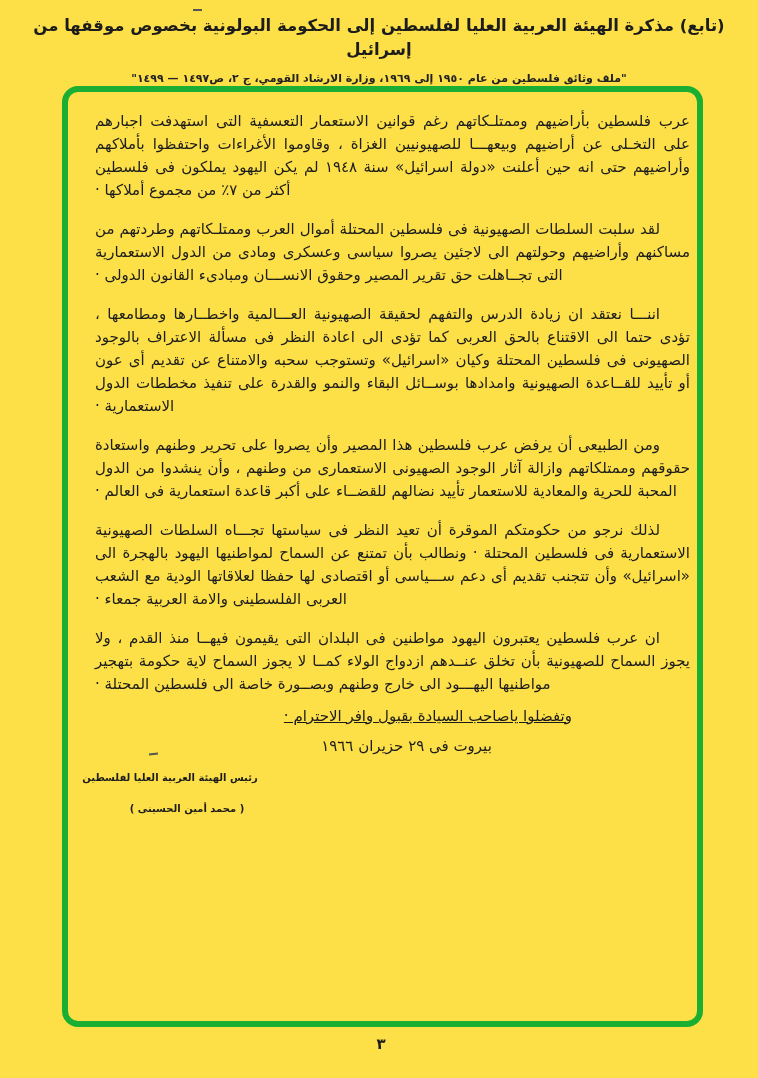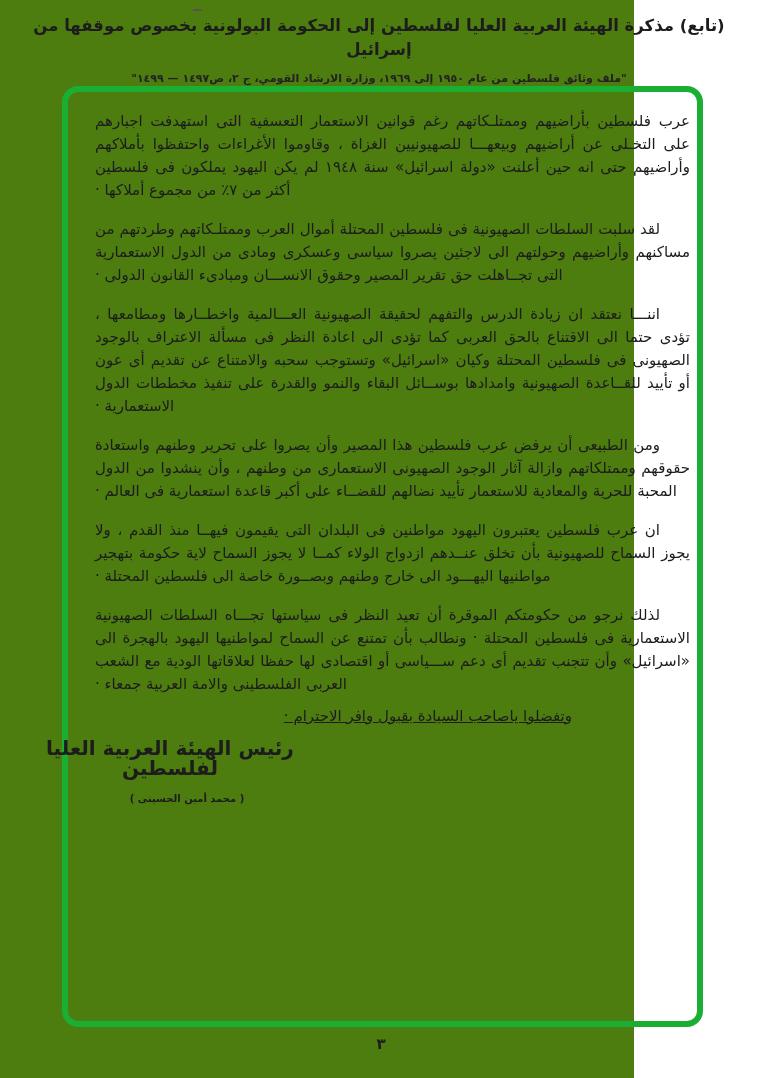--- a/index.html
+++ b/index.html
@@ -7,23 +7,23 @@
     padding: 0;
     width: 758px;
     height: 1078px;
     background: #ffffff;
     font-family: "DejaVu Sans", sans-serif;
     color: #1c1c1c;
     overflow: hidden;
   }
   .page {
     position: relative;
-    width: 634px;
+    width: 758px;
     height: 1078px;
-    background: #4d7c0f;
+    background: #fde047;
   }
   
   .doc-header {
     position: absolute;
     top: 14px;
     left: 0;
     width: 758px;
     direction: rtl;
     text-align: center;
   }
@@ -84,21 +84,21 @@
     line-height: 23px;
   }
   .signature-block {
     margin-top: 10px;
     margin-right: 395px; 
     width: 250px;
     text-align: center;
     font-weight: bold;
   }
   .signature-title {
-    font-size: 20px;
+    font-size: 10px;
     line-height: 20px;
   }
   .signature-name {
     margin-top: 11px;
     font-size: 10px;
     line-height: 20px;
     padding-left: 34px;
   }
   
   .page-number {
@@ -131,25 +131,26 @@
     <div class="doc-source">"ملف وثائق فلسطين من عام ١٩٥٠ إلى ١٩٦٩، وزارة الارشاد القومي، ج ٢، ص١٤٩٧ — ١٤٩٩"</div>
   </div>
 
   <div class="green-frame"></div>
 
   <div class="doc-body">
     <p>عرب فلسطين بأراضيهم وممتلـكاتهم رغم قوانين الاستعمار التعسفية التى استهدفت اجبارهم على التخـلى عن أراضيهم وبيعهـــا للصهيونيين الغزاة ، وقاوموا الأغراءات واحتفظوا بأملاكهم وأراضيهم حتى انه حين أعلنت «دولة اسرائيل» سنة ١٩٤٨ لم يكن اليهود يملكون فى فلسطين أكثر من ٧٪ من مجموع أملاكها ·</p>
     <p class="indent">لقد سلبت السلطات الصهيونية فى فلسطين المحتلة أموال العرب وممتلـكاتهم وطردتهم من مساكنهم وأراضيهم وحولتهم الى لاجئين يصروا سياسى وعسكرى ومادى من الدول الاستعمارية التى تجــاهلت حق تقرير المصير وحقوق الانســـان ومبادىء القانون الدولى ·</p>
     <p class="indent">اننـــا نعتقد ان زيادة الدرس والتفهم لحقيقة الصهيونية العـــالمية واخطــارها ومطامعها ، تؤدى حتما الى الاقتناع بالحق العربى كما تؤدى الى اعادة النظر فى مسألة الاعتراف بالوجود الصهيونى فى فلسطين المحتلة وكيان «اسرائيل» وتستوجب سحبه والامتناع عن تقديم أى عون أو تأييد للقــاعدة الصهيونية وامدادها بوســائل البقاء والنمو والقدرة على تنفيذ مخططات الدول الاستعمارية ·</p>
     <p class="indent">ومن الطبيعى أن يرفض عرب فلسطين هذا المصير وأن يصروا على تحرير وطنهم واستعادة حقوقهم وممتلكاتهم وازالة آثار الوجود الصهيونى الاستعمارى من وطنهم ، وأن ينشدوا من الدول المحبة للحرية والمعادية للاستعمار تأييد نضالهم للقضــاء على أكبر قاعدة استعمارية فى العالم ·</p>
+    <p class="indent">لذلك نرجو من حكومتكم الموقرة أن تعيد النظر فى سياستها تجـــاه السلطات الصهيونية الاستعمارية فى فلسطين المحتلة · ونطالب بأن تمتنع عن السماح لمواطنيها اليهود بالهجرة الى «اسرائيل» وأن تتجنب تقديم أى دعم ســـياسى أو اقتصادى لها حفظا لعلاقاتها الودية مع الشعب العربى الفلسطينى والامة العربية جمعاء ·</p>
     <p class="indent">ان عرب فلسطين يعتبرون اليهود مواطنين فى البلدان التى يقيمون فيهــا منذ القدم ، ولا يجوز السماح للصهيونية بأن تخلق عنــدهم ازدواج الولاء كمــا لا يجوز السماح لاية حكومة بتهجير مواطنيها اليهـــود الى خارج وطنهم وبصــورة خاصة الى فلسطين المحتلة ·</p>
-    <p class="indent">لذلك نرجو من حكومتكم الموقرة أن تعيد النظر فى سياستها تجـــاه السلطات الصهيونية الاستعمارية فى فلسطين المحتلة · ونطالب بأن تمتنع عن السماح لمواطنيها اليهود بالهجرة الى «اسرائيل» وأن تتجنب تقديم أى دعم ســـياسى أو اقتصادى لها حفظا لعلاقاتها الودية مع الشعب العربى الفلسطينى والامة العربية جمعاء ·</p>
 
     <div class="closing-line">وتفضلوا ياصاحب السيادة بقبول وافر الاحترام ·</div>
 
+    <div class="date-line">بيروت فى ٢٩ حزيران ١٩٦٦</div>
 
     <div class="signature-block">
       <div class="signature-title">رئيس الهيئة العربية العليا لفلسطين</div>
       <div class="signature-name">( محمد أمين الحسينى )</div>
     </div>
   </div>
 
   <div class="page-number">٣</div>
 
 </div>

